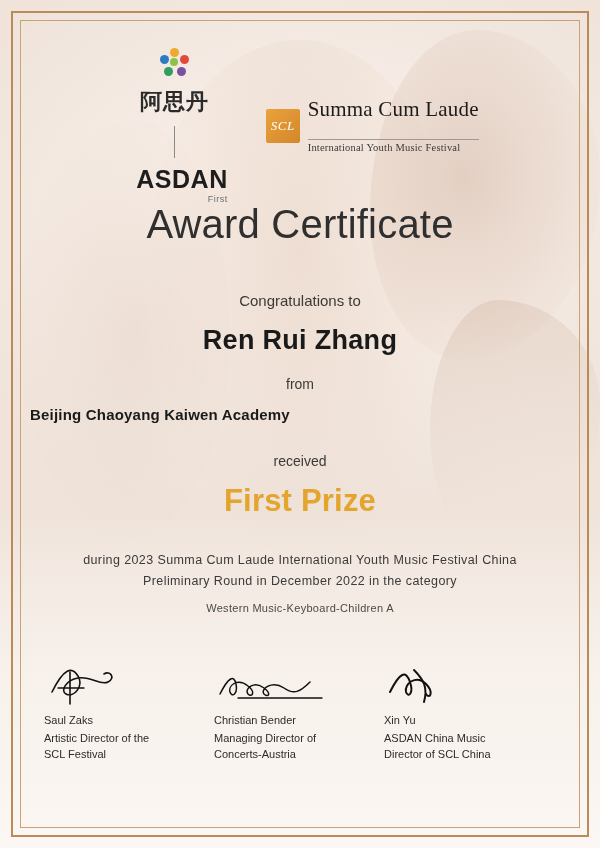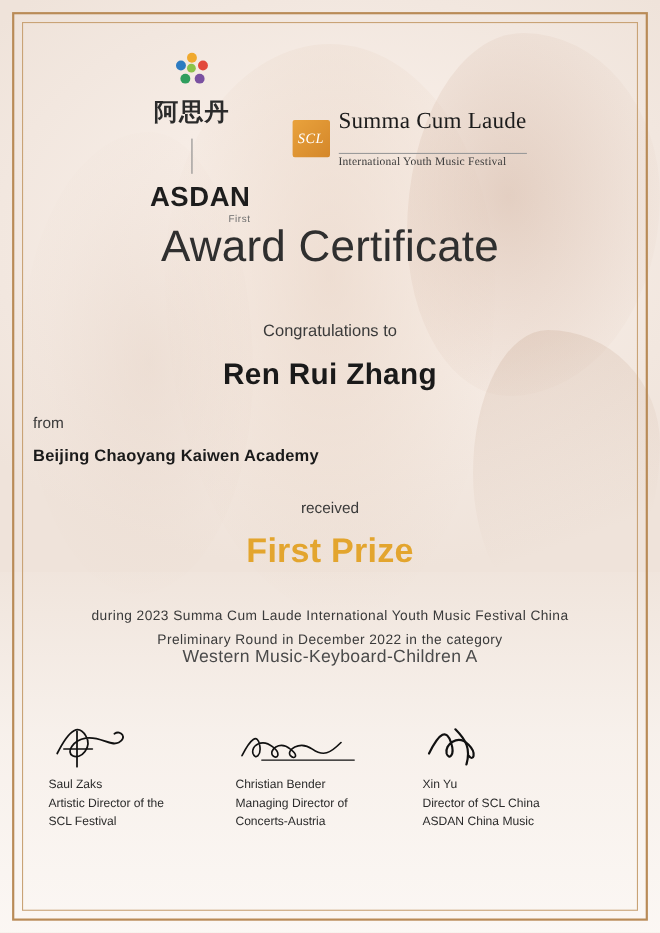--- a/index.html
+++ b/index.html
@@ -196,20 +196,21 @@
   }
   .recipient {
     text-align: center;
     font-size: 27px;
     font-weight: bold;
     color: #1a1a1a;
     margin-top: 16px;
     letter-spacing: 0.3px;
   }
   .from {
+    text-align: center;
     font-size: 14px;
     color: #3a3a3a;
     margin-top: 20px;
   }
   .school {
     font-size: 15px;
     font-weight: bold;
     color: #1a1a1a;
     margin-top: 14px;
     letter-spacing: 0.2px;
@@ -238,23 +239,23 @@
     color: #3a3a3a;
     letter-spacing: 0.4px;
   }
   .detail-line-2 {
     font-size: 12.5px;
     color: #3a3a3a;
     margin-top: 7px;
     letter-spacing: 0.4px;
   }
   .detail-line-3 {
-    font-size: 16px;
+    font-size: 11px;
     color: #4a4a4a;
-    margin-top: 1px;
+    margin-top: 14px;
     letter-spacing: 0.3px;
   }
 
   
   .signatures {
     display: flex;
     margin-top: 44px;
     padding: 0 12px 0 14px;
   }
   .sig-col {
@@ -375,21 +376,21 @@
 
       <div class="sig-col">
         <div class="sig-mark">
           <svg width="110" height="50" viewBox="0 0 110 50">
             <path d="M6 34 C16 14, 22 12, 26 24 C30 36, 24 40, 22 34 C20 26, 32 16, 42 26 C50 34, 46 42, 42 36" stroke="#111" stroke-width="2" fill="none" stroke-linecap="round"></path>
             <path d="M30 12 C40 22, 44 30, 40 44" stroke="#111" stroke-width="2" fill="none" stroke-linecap="round"></path>
           </svg>
         </div>
         <div class="sig-name">Xin Yu</div>
         <div class="sig-role">
+          <div>ASDAN China Music</div>
           <div>Director of SCL China</div>
-          <div>ASDAN China Music</div>
         </div>
       </div>
 
     </div>
 
   </div>
 </div>
 
 </body></html>

